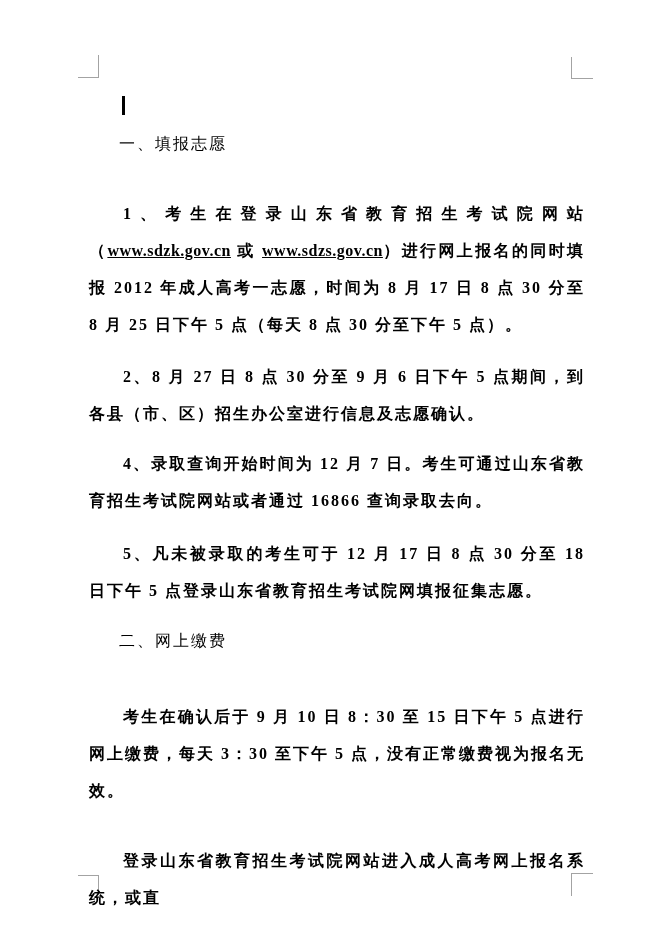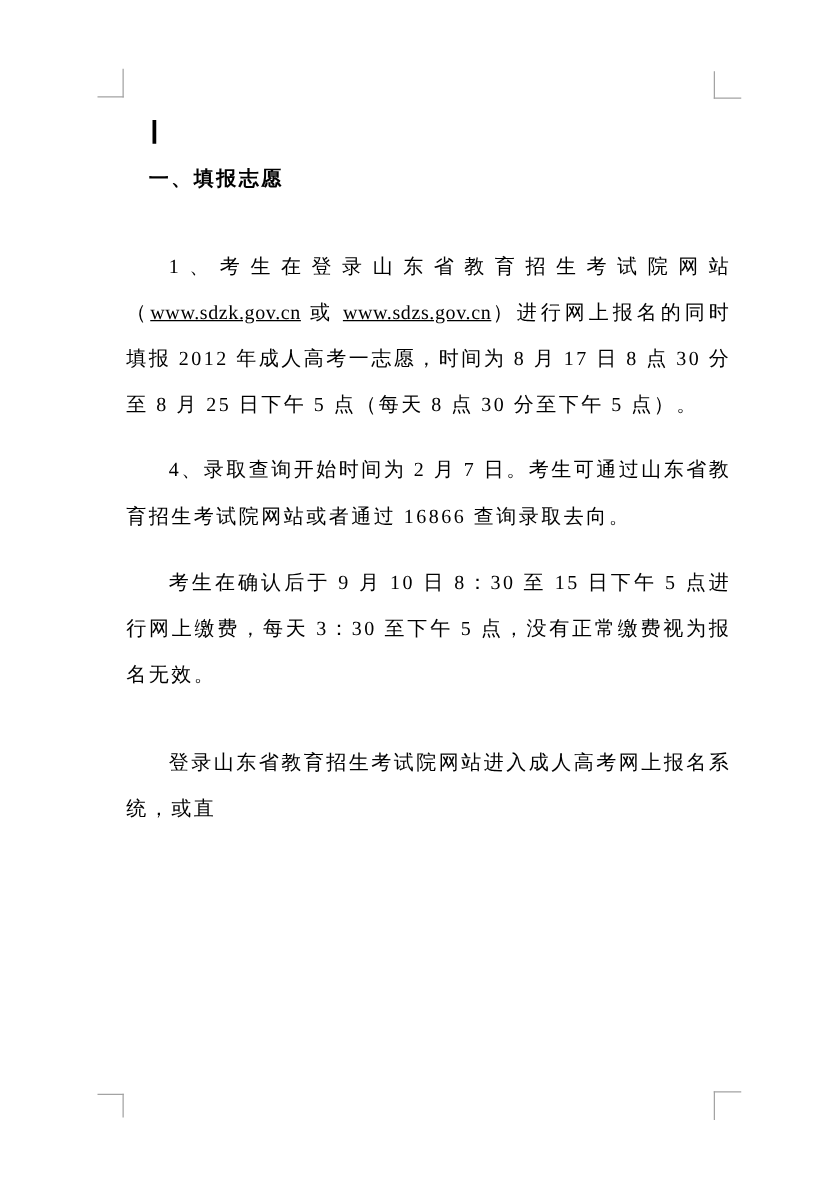--- a/index.html
+++ b/index.html
@@ -27,30 +27,31 @@
     font-size: 16px;
     line-height: 37px;
     letter-spacing: 2px;
   }
   .cursor-line { position: relative; height: 37px; }
   .text-cursor {
     position: absolute; left: 37px; top: 8px;
     width: 3px; height: 19px; background: #000000;
   }
   .heading {
-    font-weight: bold;
+    font-weight: normal;
     text-indent: 34px;
     margin: 0 0 33px 0;
     text-align: left;
   }
   .heading.h2 { margin-bottom: 39px; }
   .para {
     text-align: justify;
     text-indent: 34px;
-    margin: 0 0 15px 16px;
+    margin: 0 0 15px 4px;
+    font-weight: bold;
   }
   .mb13 { margin-bottom: 13px; }
   .mb16 { margin-bottom: 16px; }
   .mb33 { margin-bottom: 33px; }
   .mb0  { margin-bottom: 0; }
   .doclink {
     color: #000000;
     text-decoration: underline;
     letter-spacing: 0.5px;
   }
@@ -68,24 +69,27 @@
   <div class="content">
 
     <div class="cursor-line">
       <div class="text-cursor"></div>
     </div>
 
     <div class="heading">一、填报志愿</div>
 
     <div class="para"><span>1、考生在登录山东省教育招生考试院网站（</span><a class="doclink">www.sdzk.gov.cn</a><span> 或 </span><a class="doclink">www.sdzs.gov.cn</a><span>）进行网上报名的同时填报 2012 年成人高考一志愿，时间为 8 月 17 日 8 点 30 分至 8 月 25 日下午 5 点（每天 8 点 30 分至下午 5 点）。</span></div>
 
+    <div class="para mb13">2、8 月 27 日 8 点 30 分至 9 月 6 日下午 5 点期间，到各县（市、区）招生办公室进行信息及志愿确认。</div>
 
 
-    <div class="para mb16">4、录取查询开始时间为 2 月 7 日。考生可通过山东省教育招生考试院网站或者通过 16866 查询录取去向。</div>
+    <div class="para mb16">4、录取查询开始时间为 12 月 7 日。考生可通过山东省教育招生考试院网站或者通过 16866 查询录取去向。</div>
 
+    <div class="para mb13">5、凡未被录取的考生可于 12 月 17 日 8 点 30 分至 18 日下午 5 点登录山东省教育招生考试院网填报征集志愿。</div>
 
+    <div class="heading h2">二、网上缴费</div>
 
     <div class="para mb33">考生在确认后于 9 月 10 日 8：30 至 15 日下午 5 点进行网上缴费，每天 3：30 至下午 5 点，没有正常缴费视为报名无效。</div>
 
     <div class="para mb0">登录山东省教育招生考试院网站进入成人高考网上报名系统，或直</div>
 
   </div>
 </div>
 
 </body></html>

